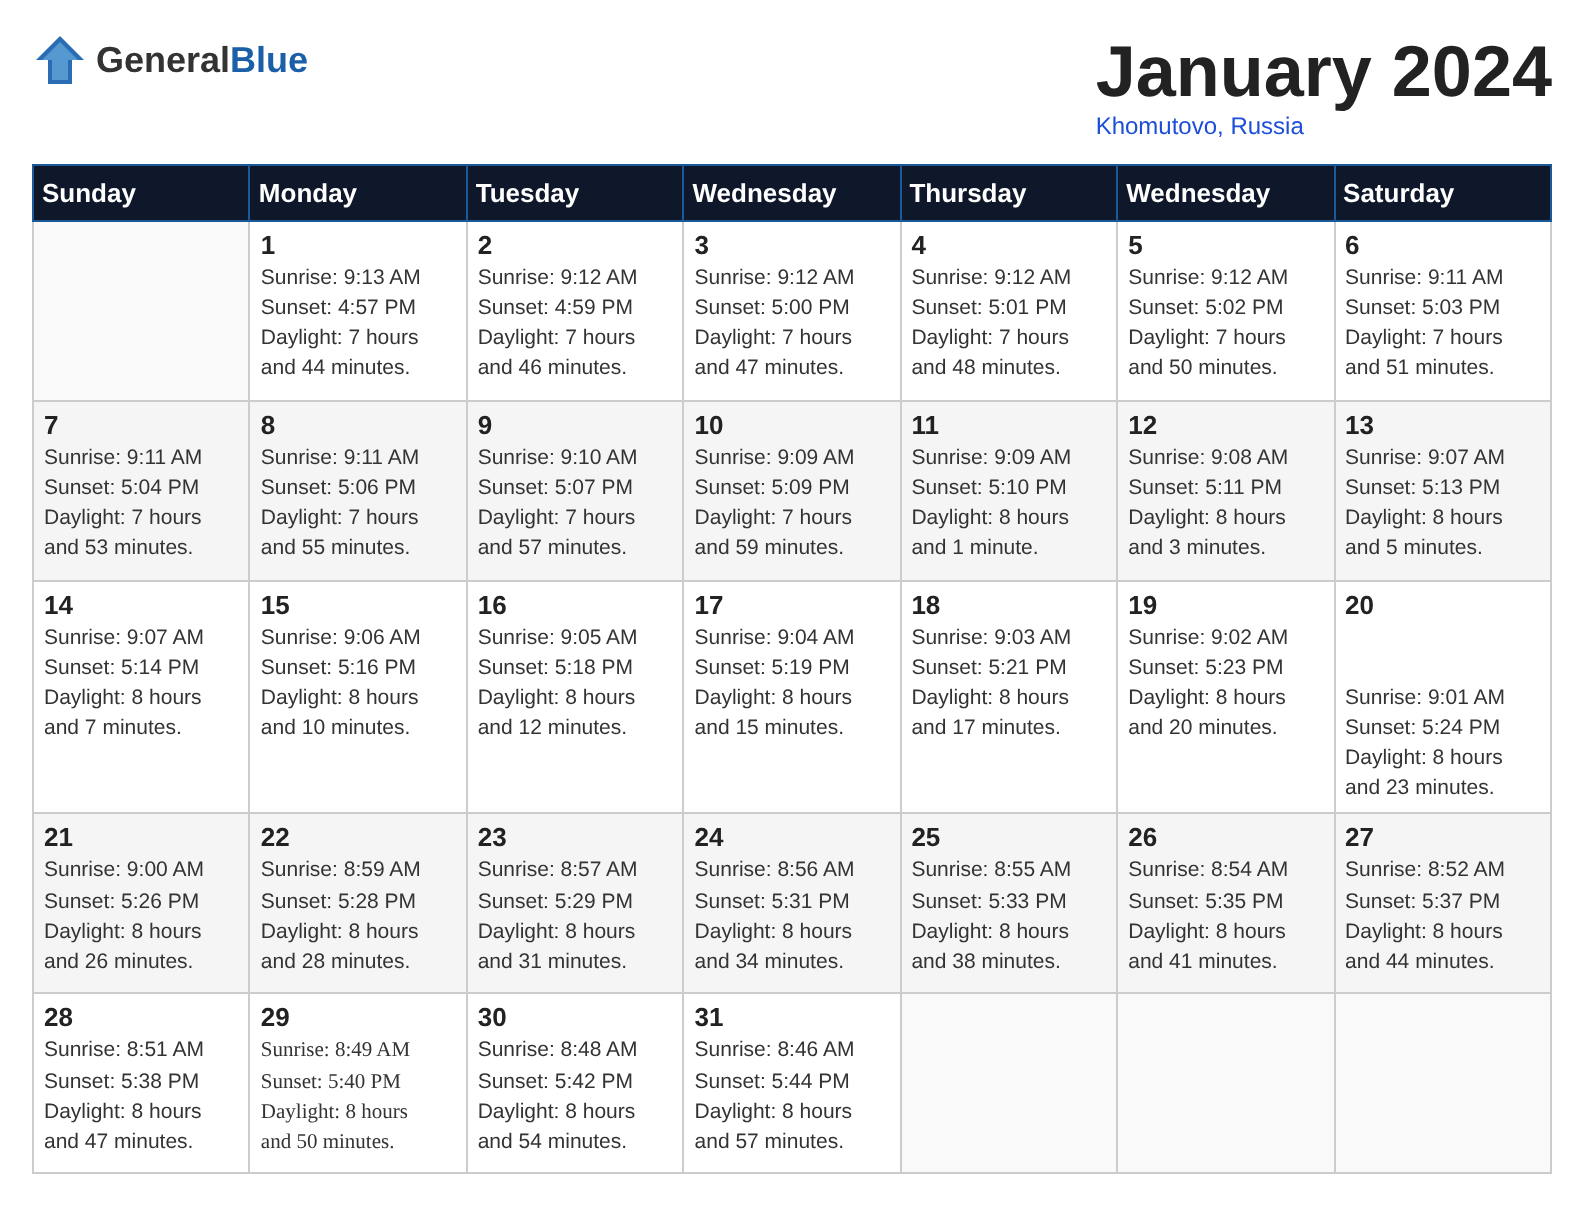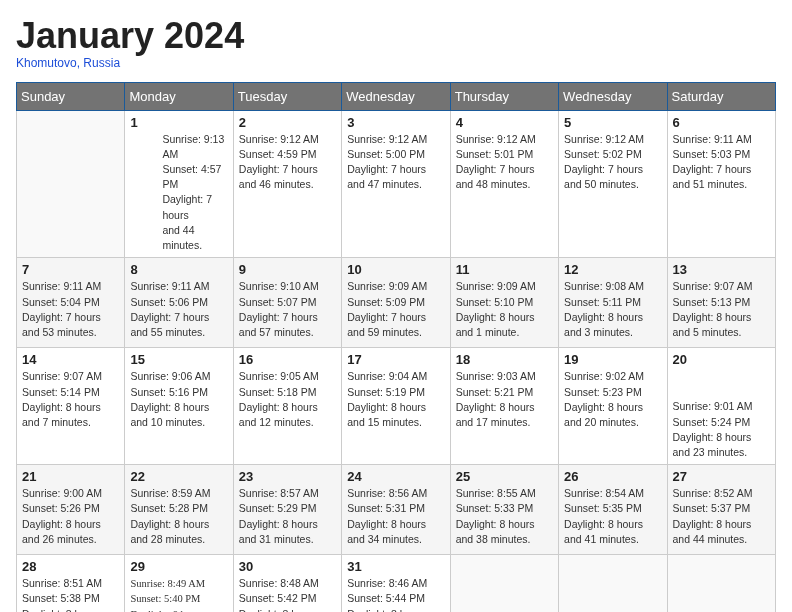--- a/index.html
+++ b/index.html
@@ -47,24 +47,24 @@
     .calendar-subtitle {
       font-size: 12px;
       color: #1d4ed8;
     }
     table {
       width: 100%;
       border-collapse: collapse;
       table-layout: fixed;
     }
     thead tr th {
-      background-color: #737373;
+      background-color: #0f172a;
       color: #fff;
       font-size: 13px;
-      font-weight: normal;
+      font-weight: bold;
       padding: 6px 4px;
       text-align: left;
       border: 1px solid #1a5a9a;
     }
     tbody tr td {
       vertical-align: top;
       border: 1px solid #ccc;
       padding: 4px 5px;
       font-size: 11px;
       color: #333;
@@ -87,20 +87,29 @@
       line-height: 1.45;
     }
     .empty-cell {
       background: #f9f9f9 !important;
     }
   </style>
 </head>
 <body>
 
 <div class="header">
+  <div class="logo">
+    <svg class="logo-icon" viewBox="0 0 28 28">
+      <polygon points="14,2 26,14 20,14 20,26 8,26 8,14 2,14" fill="#2a6db5"></polygon>
+      <polygon points="14,5 23,14 18,14 18,24 10,24 10,14 5,14" fill="#5599d0"></polygon>
+    </svg>
+    <div>
+      <span class="logo-text-general">General</span><span class="logo-text-blue">Blue</span>
+    </div>
+  </div>
   <div class="title-block">
     <div class="calendar-title">January 2024</div>
     <div class="calendar-subtitle">Khomutovo, Russia</div>
   </div>
 </div>
 
 <table>
   <thead>
     <tr id="header-row">
         <th>Sunday</th>
@@ -110,21 +119,21 @@
         <th>Thursday</th>
         <th>Wednesday</th>
         <th>Saturday</th>
       </tr>
   </thead>
   <tbody id="calendar-body">
   <tr>
         <td class="empty-cell"></td>
         <td>
           <span class="day-num">1</span>
-          <div class="day-info" style="white-space: pre-line; margin-left: 32px;">Sunrise: 9:13 AM
+          <div class="day-info" style="white-space: pre-line;">Sunrise: 9:13 AM
 Sunset: 4:57 PM
 Daylight: 7 hours
 and 44 minutes.</div>
         </td>
         <td>
           <span class="day-num">2</span>
           <div class="day-info" style="white-space: pre-line;">Sunrise: 9:12 AM
 Sunset: 4:59 PM
 Daylight: 7 hours
 and 46 minutes.</div>

